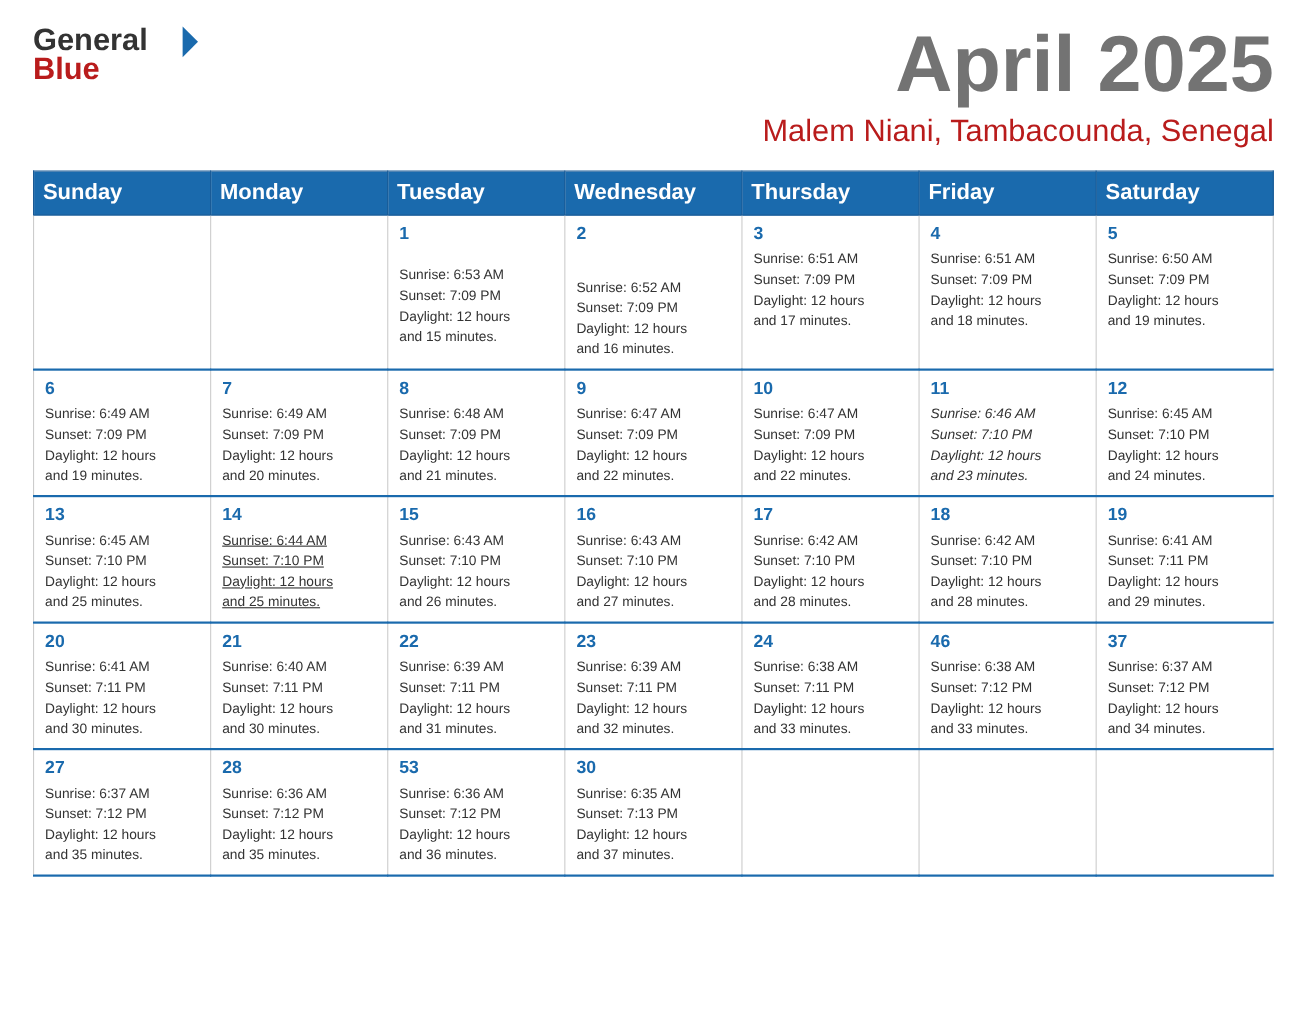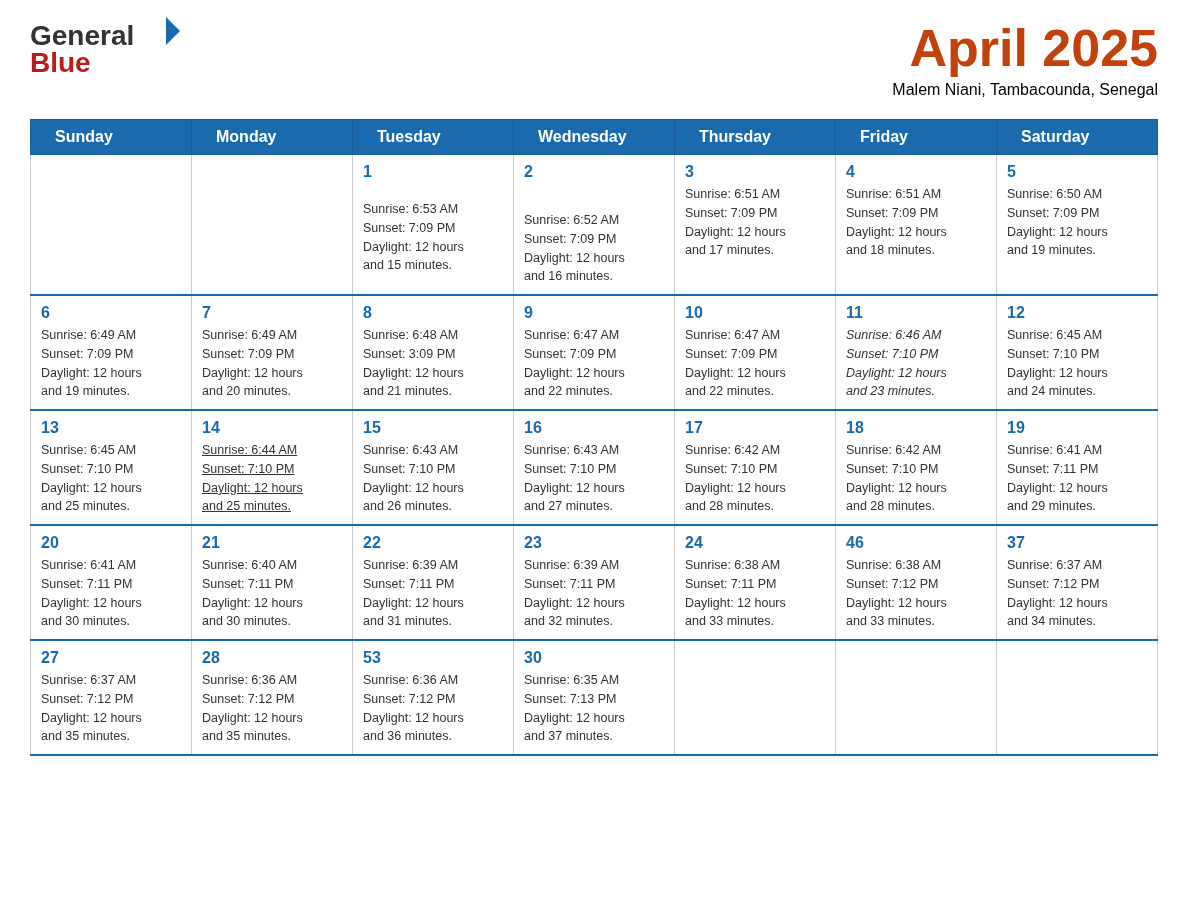--- a/index.html
+++ b/index.html
@@ -29,55 +29,55 @@
       border-bottom: 14px solid transparent;
       margin-left: 2px;
       margin-top: -10px;
     }
     .logo-wrapper {
       display: flex;
       flex-direction: column;
     }
     .logo-line1 {
       display: flex;
-      align-items: center;
+      align-items: flex-end;
       gap: 30px;
     }
     .logo-line2 {
       font-size: 28px;
       font-weight: bold;
       color: #b91c1c;
       margin-top: -5px;
     }
     .title-block {
       text-align: right;
     }
     .title-block h1 {
-      font-size: 52px;
-      font-weight: bold;
-      color: #c2410c;
+      font-size: 72px;
+      font-weight: bold;
+      color: #737373;
       line-height: 1.1;
     }
     .title-block h2 {
-      font-size: 16px;
+      font-size: 28px;
       font-weight: normal;
-      color: #000000;
+      color: #b91c1c;
       margin-top: 4px;
     }
     .calendar {
       width: 100%;
       border-collapse: collapse;
       border: 1px solid #ccc;
     }
     .calendar thead tr th {
       background-color: #1a6aad;
       color: #fff;
-      font-size: 16px;
-      font-weight: bold;
-      padding: 8px 24px;
+      font-size: 20px;
+      font-weight: bold;
+      padding: 8px 8px;
       text-align: left;
       border: 1px solid #1a5a95;
     }
     .calendar tbody tr td {
       vertical-align: top;
       padding: 8px 10px;
       border: 1px solid #ccc;
       width: calc(100% / 7);
       min-height: 100px;
       font-size: 13px;
@@ -184,21 +184,21 @@
         <td>
           <span class="day-number">7</span>
           <div class="day-info" style="white-space: pre-line;">Sunrise: 6:49 AM
 Sunset: 7:09 PM
 Daylight: 12 hours
 and 20 minutes.</div>
         </td>
         <td>
           <span class="day-number">8</span>
           <div class="day-info" style="white-space: pre-line;">Sunrise: 6:48 AM
-Sunset: 3:09 PM
+Sunset: 7:09 PM
 Daylight: 12 hours
 and 21 minutes.</div>
         </td>
         <td>
           <span class="day-number">9</span>
           <div class="day-info" style="white-space: pre-line;">Sunrise: 6:47 AM
 Sunset: 7:09 PM
 Daylight: 12 hours
 and 22 minutes.</div>
         </td>

